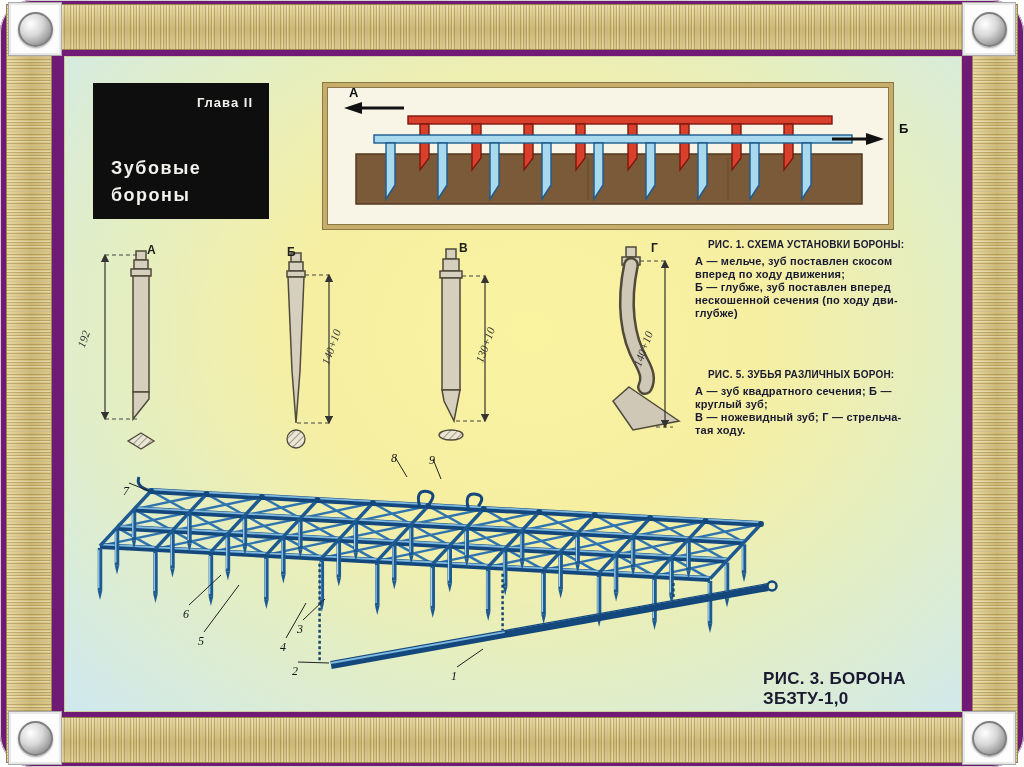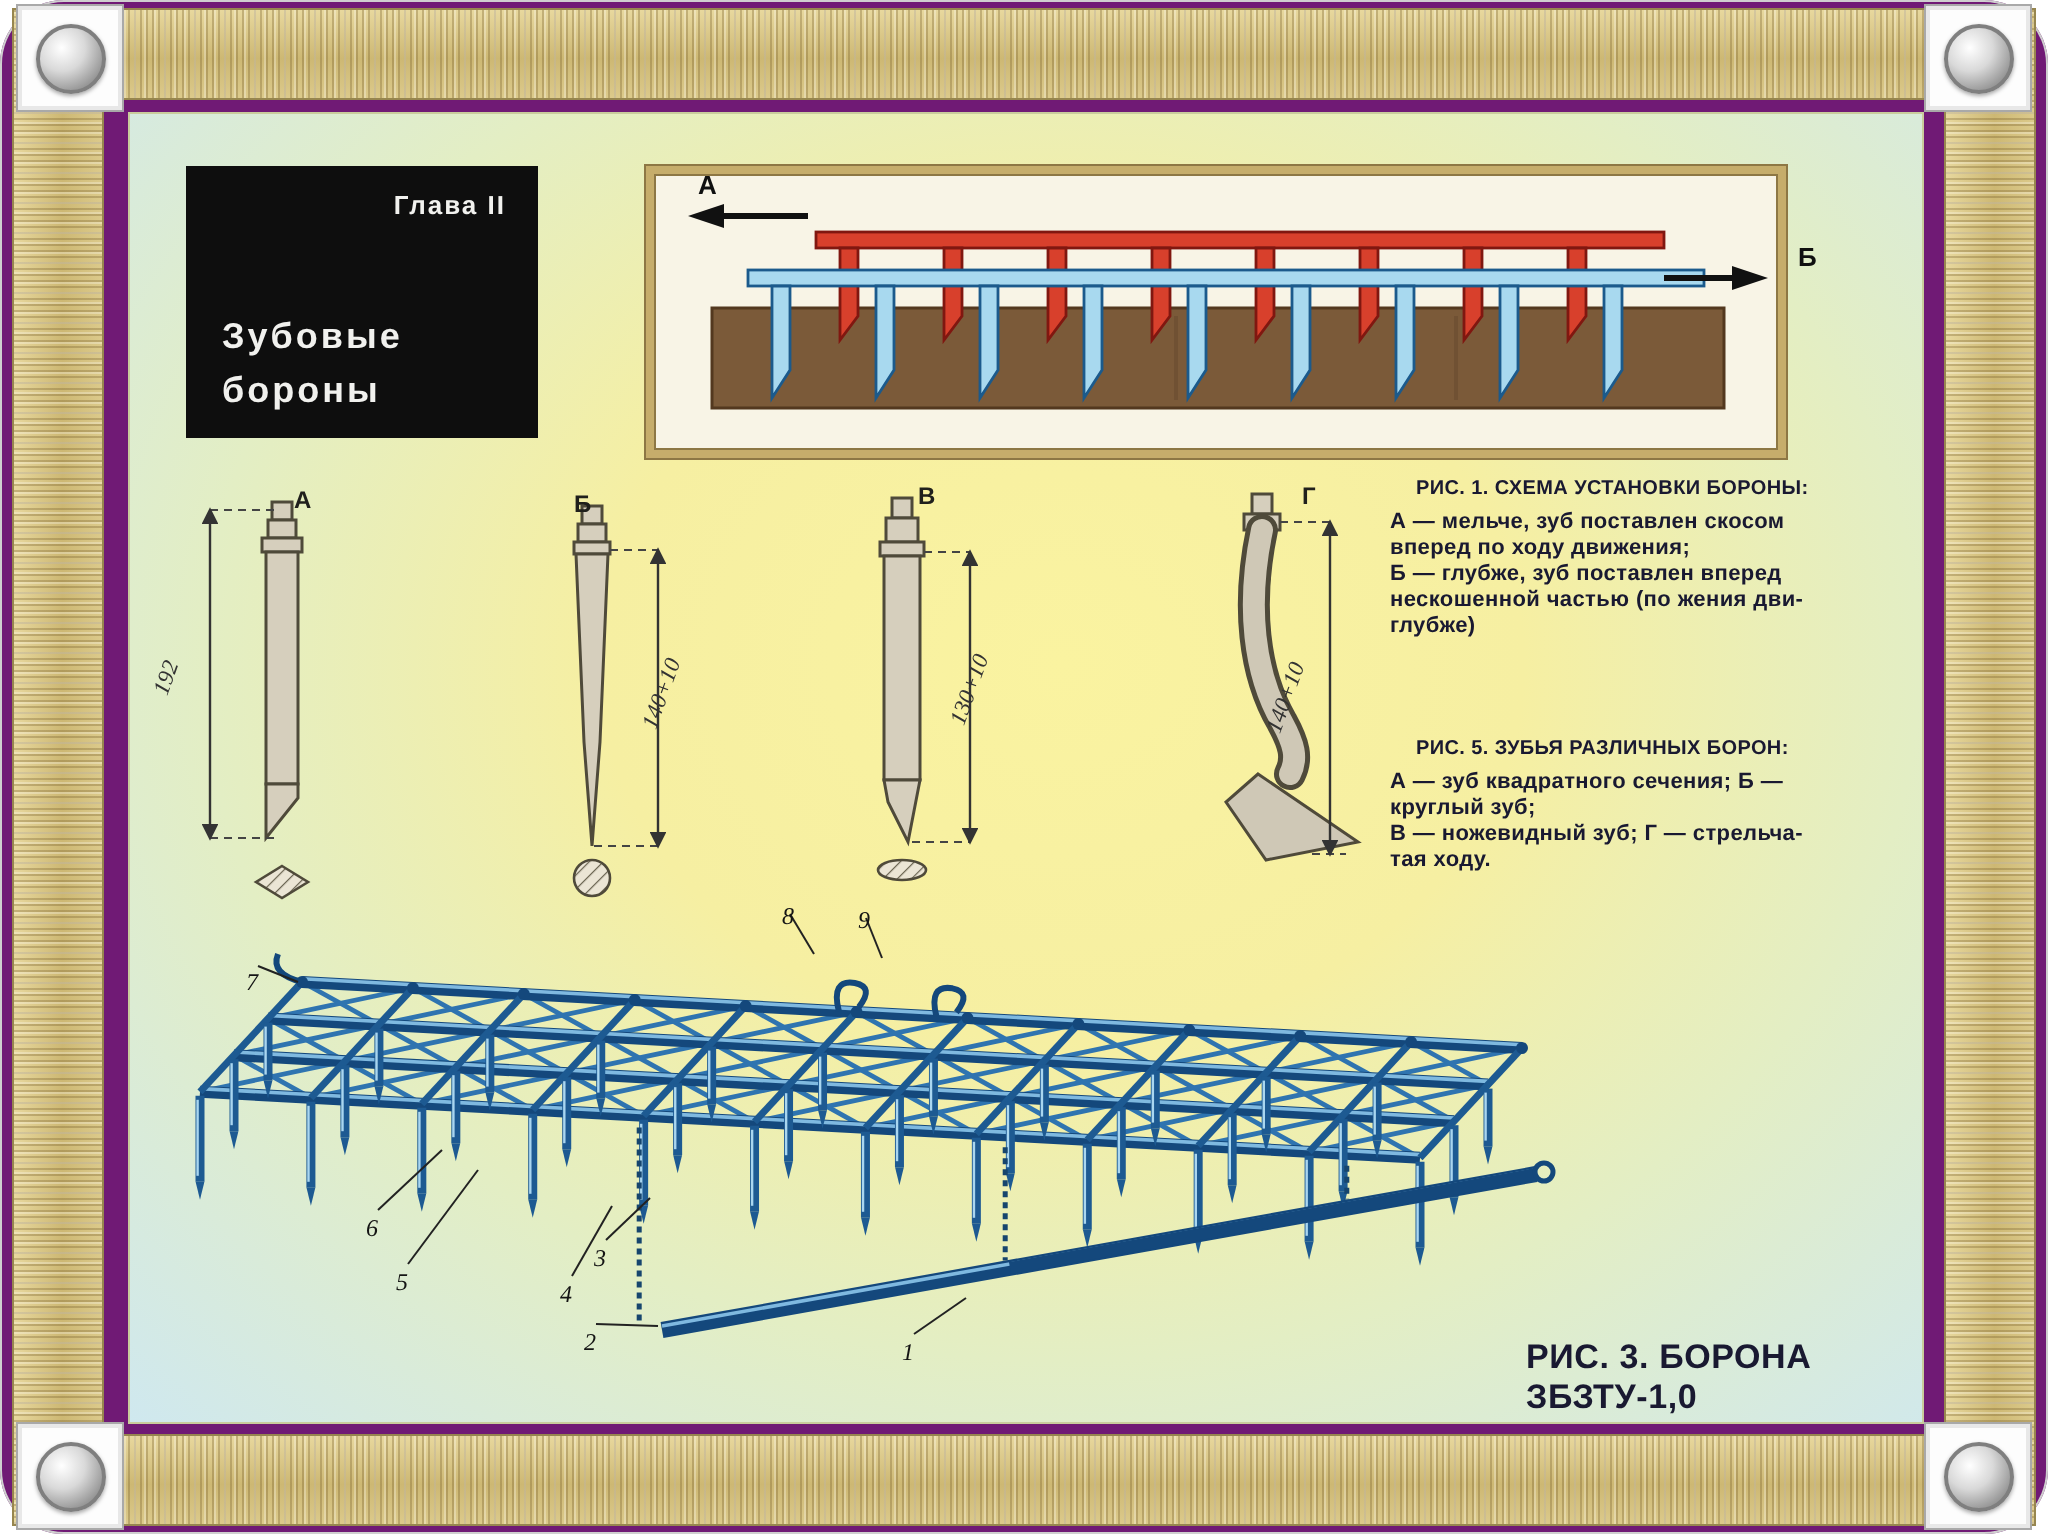--- a/index.html
+++ b/index.html
@@ -216,21 +216,21 @@
     <div class="dim" style="left:10px;top:276px;">192</div>
     <div class="dim" style="left:248px;top:284px;">140+10</div>
     <div class="dim" style="left:402px;top:282px;">130+10</div>
     <div class="dim" style="left:560px;top:286px;">140+10</div>
 
     <div class="caps caps1">
       <div class="t">РИС. 1. СХЕМА УСТАНОВКИ БОРОНЫ:</div>
       <div class="l">А — мельче, зуб поставлен скосом</div>
       <div class="l">вперед по ходу движения;</div>
       <div class="l">Б — глубже, зуб поставлен вперед</div>
-      <div class="l">нескошенной частью (по жения дви-</div>
+      <div class="l">нескошенной сечения (по ходу дви-</div>
       <div class="l">глубже)</div>
     </div>
     <div class="caps caps2">
       <div class="t">РИС. 5. ЗУБЬЯ РАЗЛИЧНЫХ БОРОН:</div>
       <div class="l">А — зуб квадратного сечения; Б —</div>
       <div class="l">круглый зуб;</div>
       <div class="l">В — ножевидный зуб; Г — стрельча-</div>
       <div class="l">тая ходу.</div>
     </div>
     <div class="fig3-caption">РИС. 3. БОРОНА ЗБЗТУ-1,0</div>

